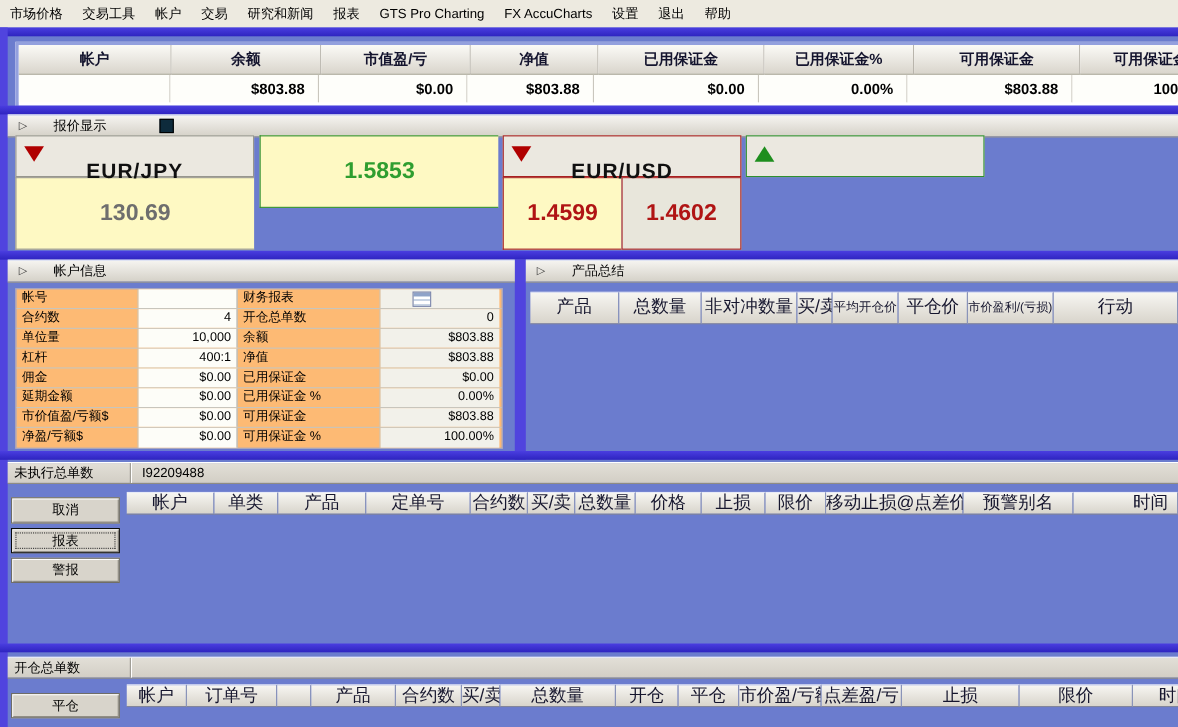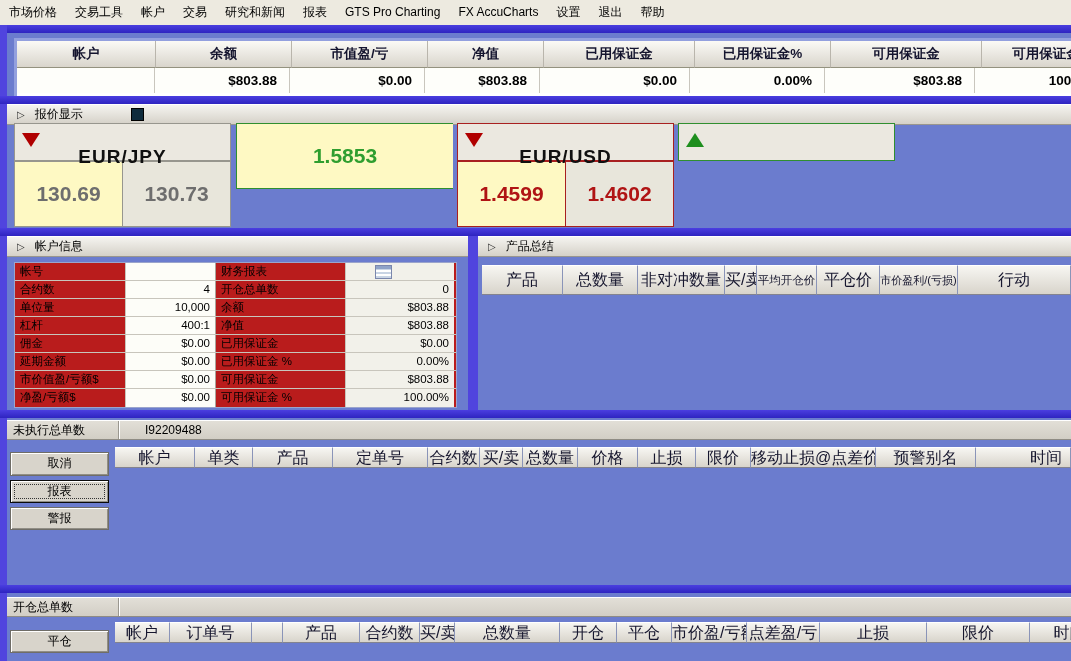--- a/index.html
+++ b/index.html
@@ -41,21 +41,21 @@
   .w0{width:138px}.w1{width:135px}.w2{width:135px}.w3{width:115px}
   .w4{width:150px}.w5{width:135px}.w6{width:150px}.w7{width:140px}
   
   .panel-hdr{
     position:absolute;height:21px;
     background:linear-gradient(#F5F4F0,#D5D1C8);
     border-top:1px solid #FFF;border-bottom:1px solid #99968E;
     display:flex;align-items:center;font-size:12px;color:#000;box-sizing:border-box;
   }
   .tri-icon{font-size:10px;color:#333;margin-left:10px;line-height:1;}
-  .panel-title{margin-left:10px;}
+  .panel-title{margin-left:24px;}
   .quote-indicator{width:11px;height:11px;background:#0E2B3C;border:1px solid #000;margin-left:48px;}
   
   .quote{position:absolute;top:123px;width:217px;height:104px;}
   .q-head{height:38px;border:1px solid var(--c);background:#EBE8E0;
     display:flex;align-items:center;position:relative;box-sizing:border-box;}
   .q-name{flex:1;text-align:center;font-size:19px;font-weight:bold;color:#101010;letter-spacing:1px;margin-top:29px;}
   .q-body{height:66px;display:flex;}
   .q-cell{flex:1;display:flex;align-items:center;justify-content:center;
     border:1px solid var(--c);box-sizing:border-box;
     font-size:21px;font-weight:bold;color:var(--n);}
@@ -63,21 +63,21 @@
   .q-ask{background:#E8E6DB;}
   .q-gray{--c:#97968E;--n:#6E6E6E;}
   .q-green{--c:#2F8F2F;--n:#2F9E2F;}
   .q-red{--c:#A82020;--n:#B01414;}
   .tri{width:0;height:0;position:absolute;left:7px;top:9px;}
   .tri-down{border-left:9px solid transparent;border-right:9px solid transparent;border-top:14px solid #B00000;}
   .tri-up{border-left:9px solid transparent;border-right:9px solid transparent;border-bottom:14px solid #1E8E1E;}
   
   .info-table{
     position:absolute;left:14px;top:262px;width:441px;height:144px;
-    border:1px solid #9AA4CC;background:#b91c1c;font-size:11.5px;color:#000;
+    border:1px solid #9AA4CC;background:#fdba74;font-size:11.5px;color:#000;
   }
   .info-row{display:flex;height:18px;border-bottom:1px solid #C8C5BC;box-sizing:border-box;}
   .info-cell{line-height:17px;padding:0 5px;box-sizing:border-box;overflow:hidden;white-space:nowrap;}
   .ic-l1{width:111px;border-right:1px solid #C8C5BC;}
   .ic-v1{width:90px;border-right:1px solid #A9A69D;text-align:right;background:#FDFDF8;}
   .ic-l2{width:130px;border-right:1px solid #C8C5BC;}
   .ic-v2{width:108px;text-align:right;background:#F2F1EA;}
   .report-icon{display:inline-block;width:15px;height:12px;margin:2px 34px 0 0;
     border:1px solid #7A86AC;background:
       linear-gradient(#8FA3C8 0 3px,rgba(0,0,0,0) 3px),
@@ -106,21 +106,21 @@
   .o10{width:73px}.o11{width:107px}.o12{width:103px}.o13{width:80px}
   
   .sec-bar{
     position:absolute;left:7px;width:1064px;height:20px;
     background:linear-gradient(#E2DFD7,#D2CEC5);
     border-top:1px solid #FFF;border-bottom:1px solid #8F8C84;
     display:flex;align-items:center;font-size:12px;color:#000;box-sizing:border-box;
   }
   .sec-label{width:105px;padding-left:6px;}
   .sec-div{width:1px;height:100%;background:#9A978F;box-shadow:1px 0 0 #FFF;}
-  .sec-value{padding-left:26px;}
+  .sec-value{padding-left:10px;}
   
   .btn{
     position:absolute;left:10px;width:99px;height:23px;
     background:#D8D4CB;border:1px solid #6F6D67;
     box-shadow:inset 1px 1px 0 #FFF,inset -1px -1px 0 #918E86;
     font-size:12px;color:#000;text-align:center;line-height:21px;box-sizing:border-box;
     font-family:"Liberation Sans","DejaVu Sans",sans-serif;
   }
   .btn-default{border:1px solid #0A0A0A;outline:1px dotted #333;outline-offset:-5px;}
 </style>
@@ -175,21 +175,20 @@
   <span class="quote-indicator"></span>
 </div>
 
 <div class="quote q-gray" style="left:14px">
   <div class="q-head">
     <span class="tri tri-down"></span>
     <span class="q-name">EUR/JPY</span>
   </div>
   <div class="q-body">
     <div class="q-cell q-bid">130.69</div>
-    <div class="q-cell q-ask">130.73</div>
   </div>
 </div>
 <div class="quote q-green" style="left:236px">
   <div class="q-body">
     <div class="q-cell q-bid">1.5853</div>
   </div>
 </div>
 <div class="quote q-red" style="left:457px">
   <div class="q-head">
     <span class="tri tri-down"></span>

